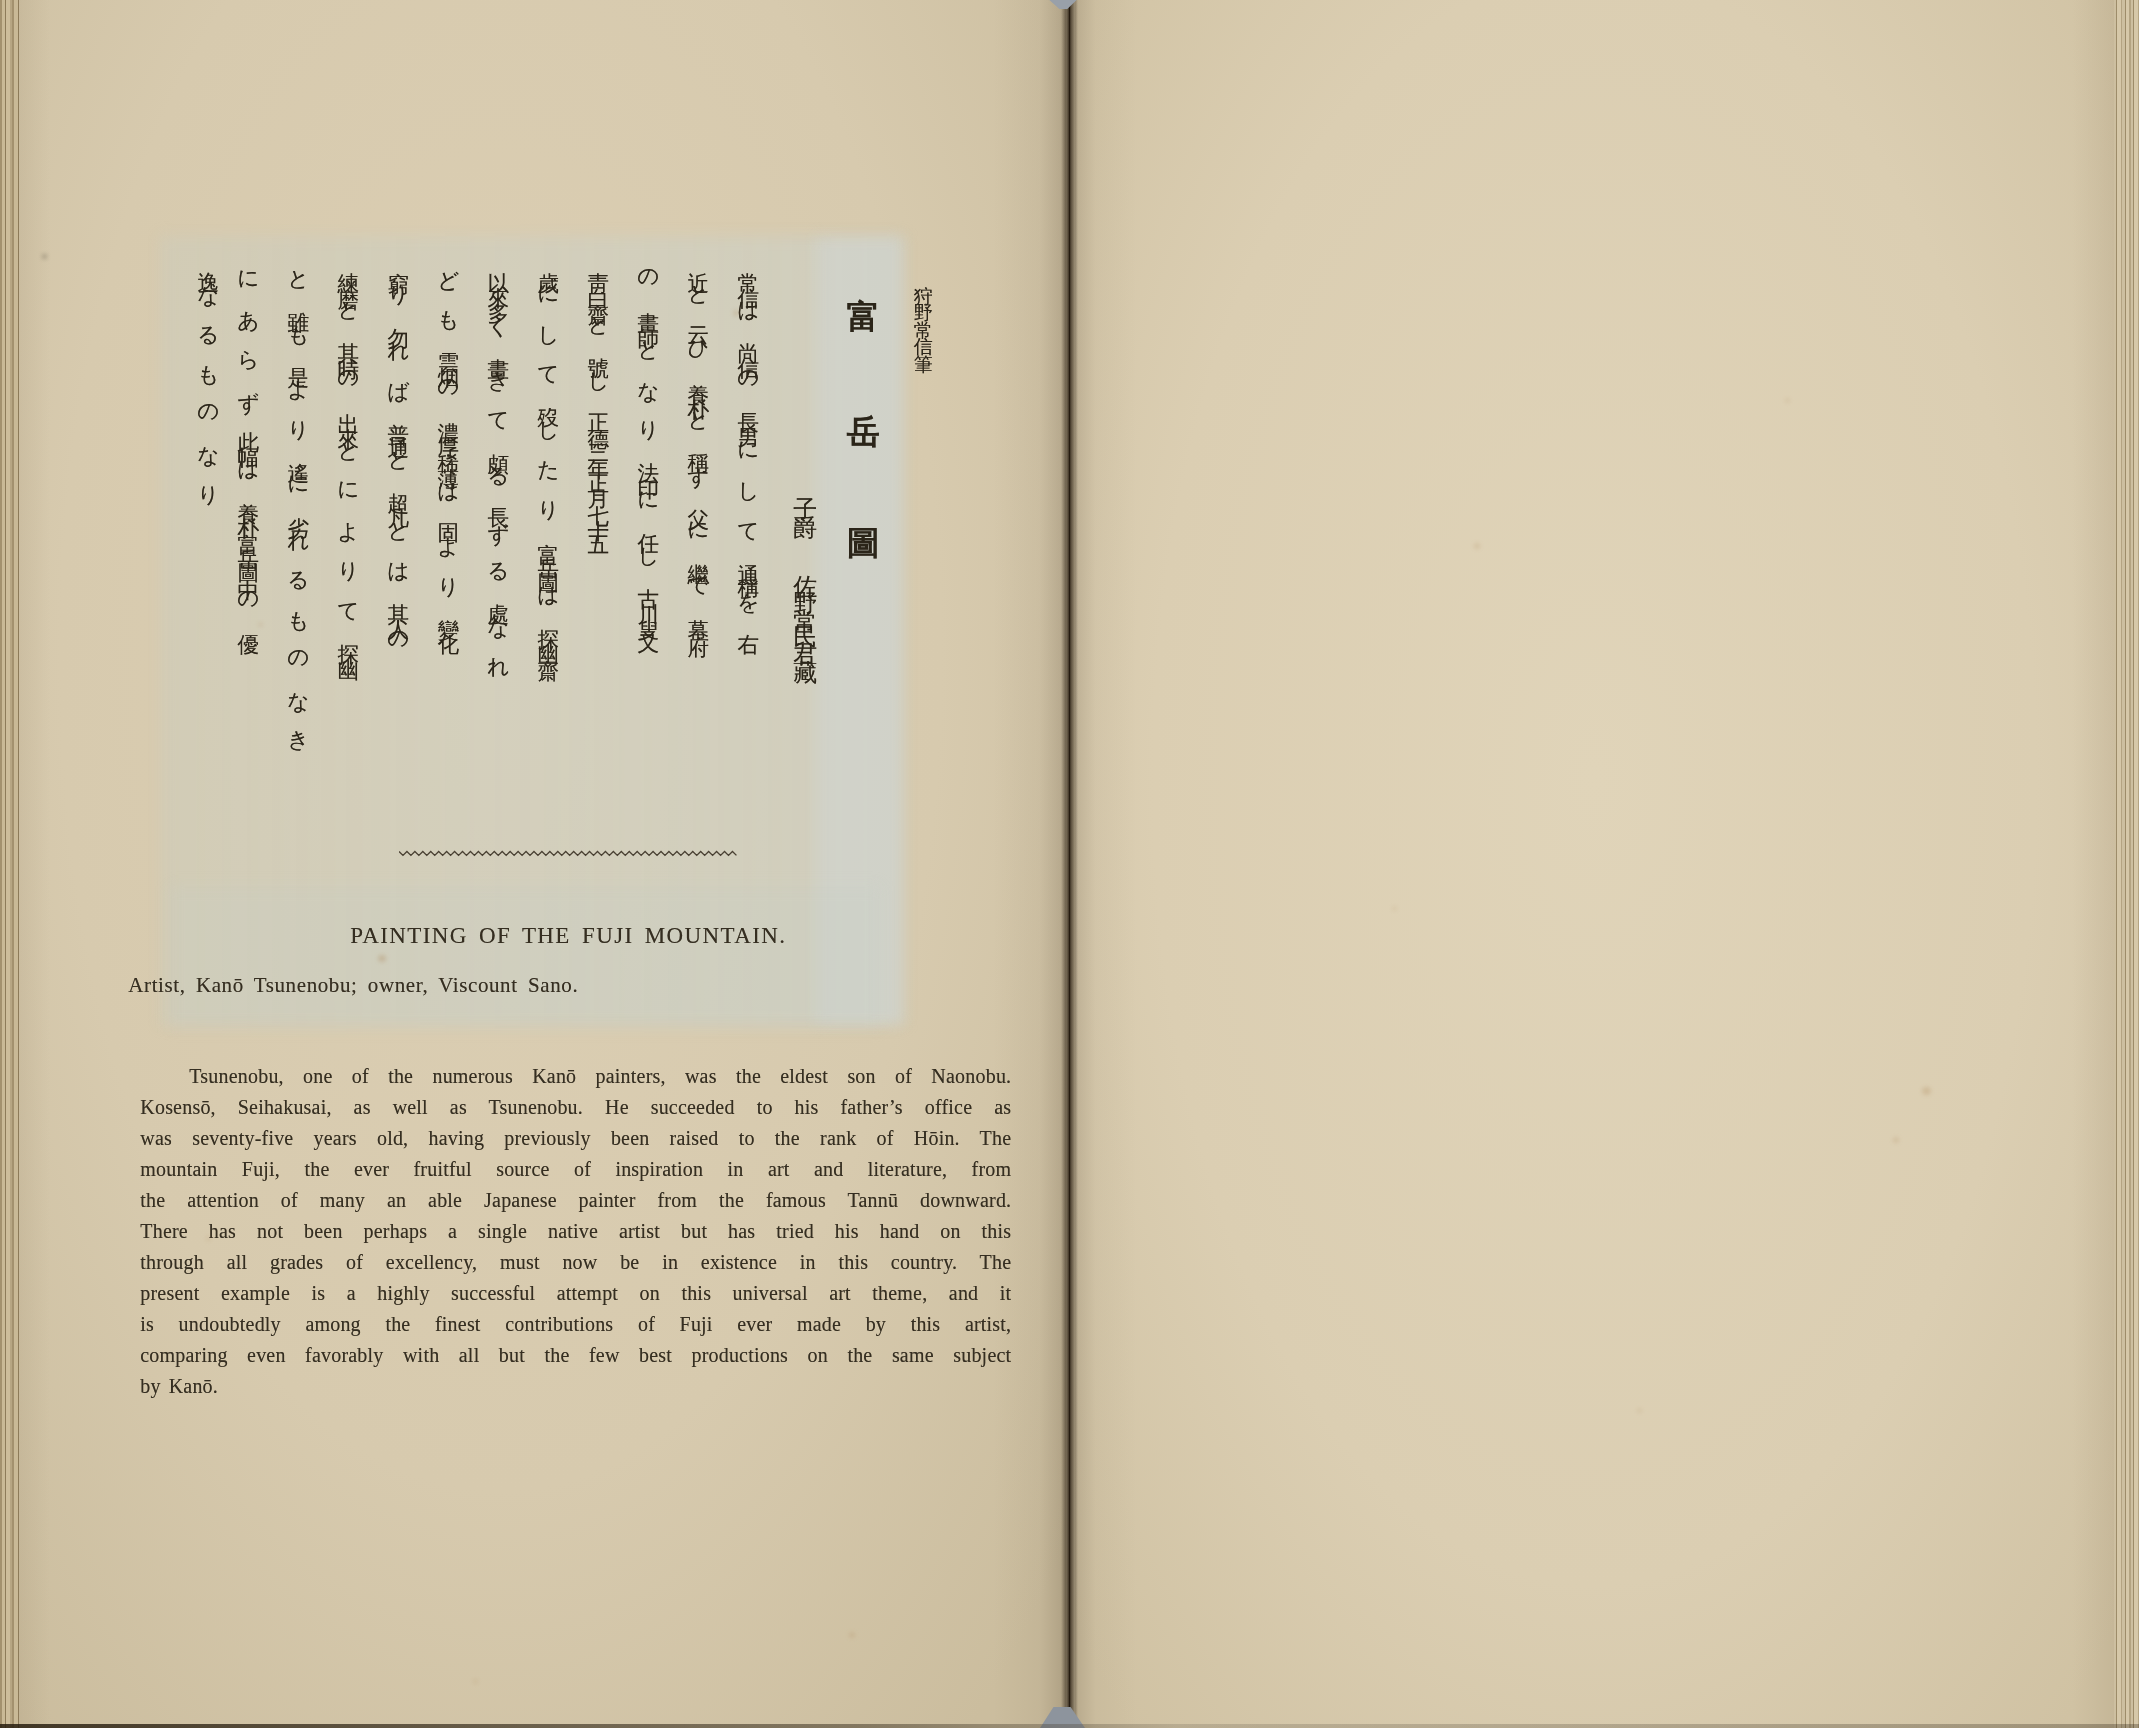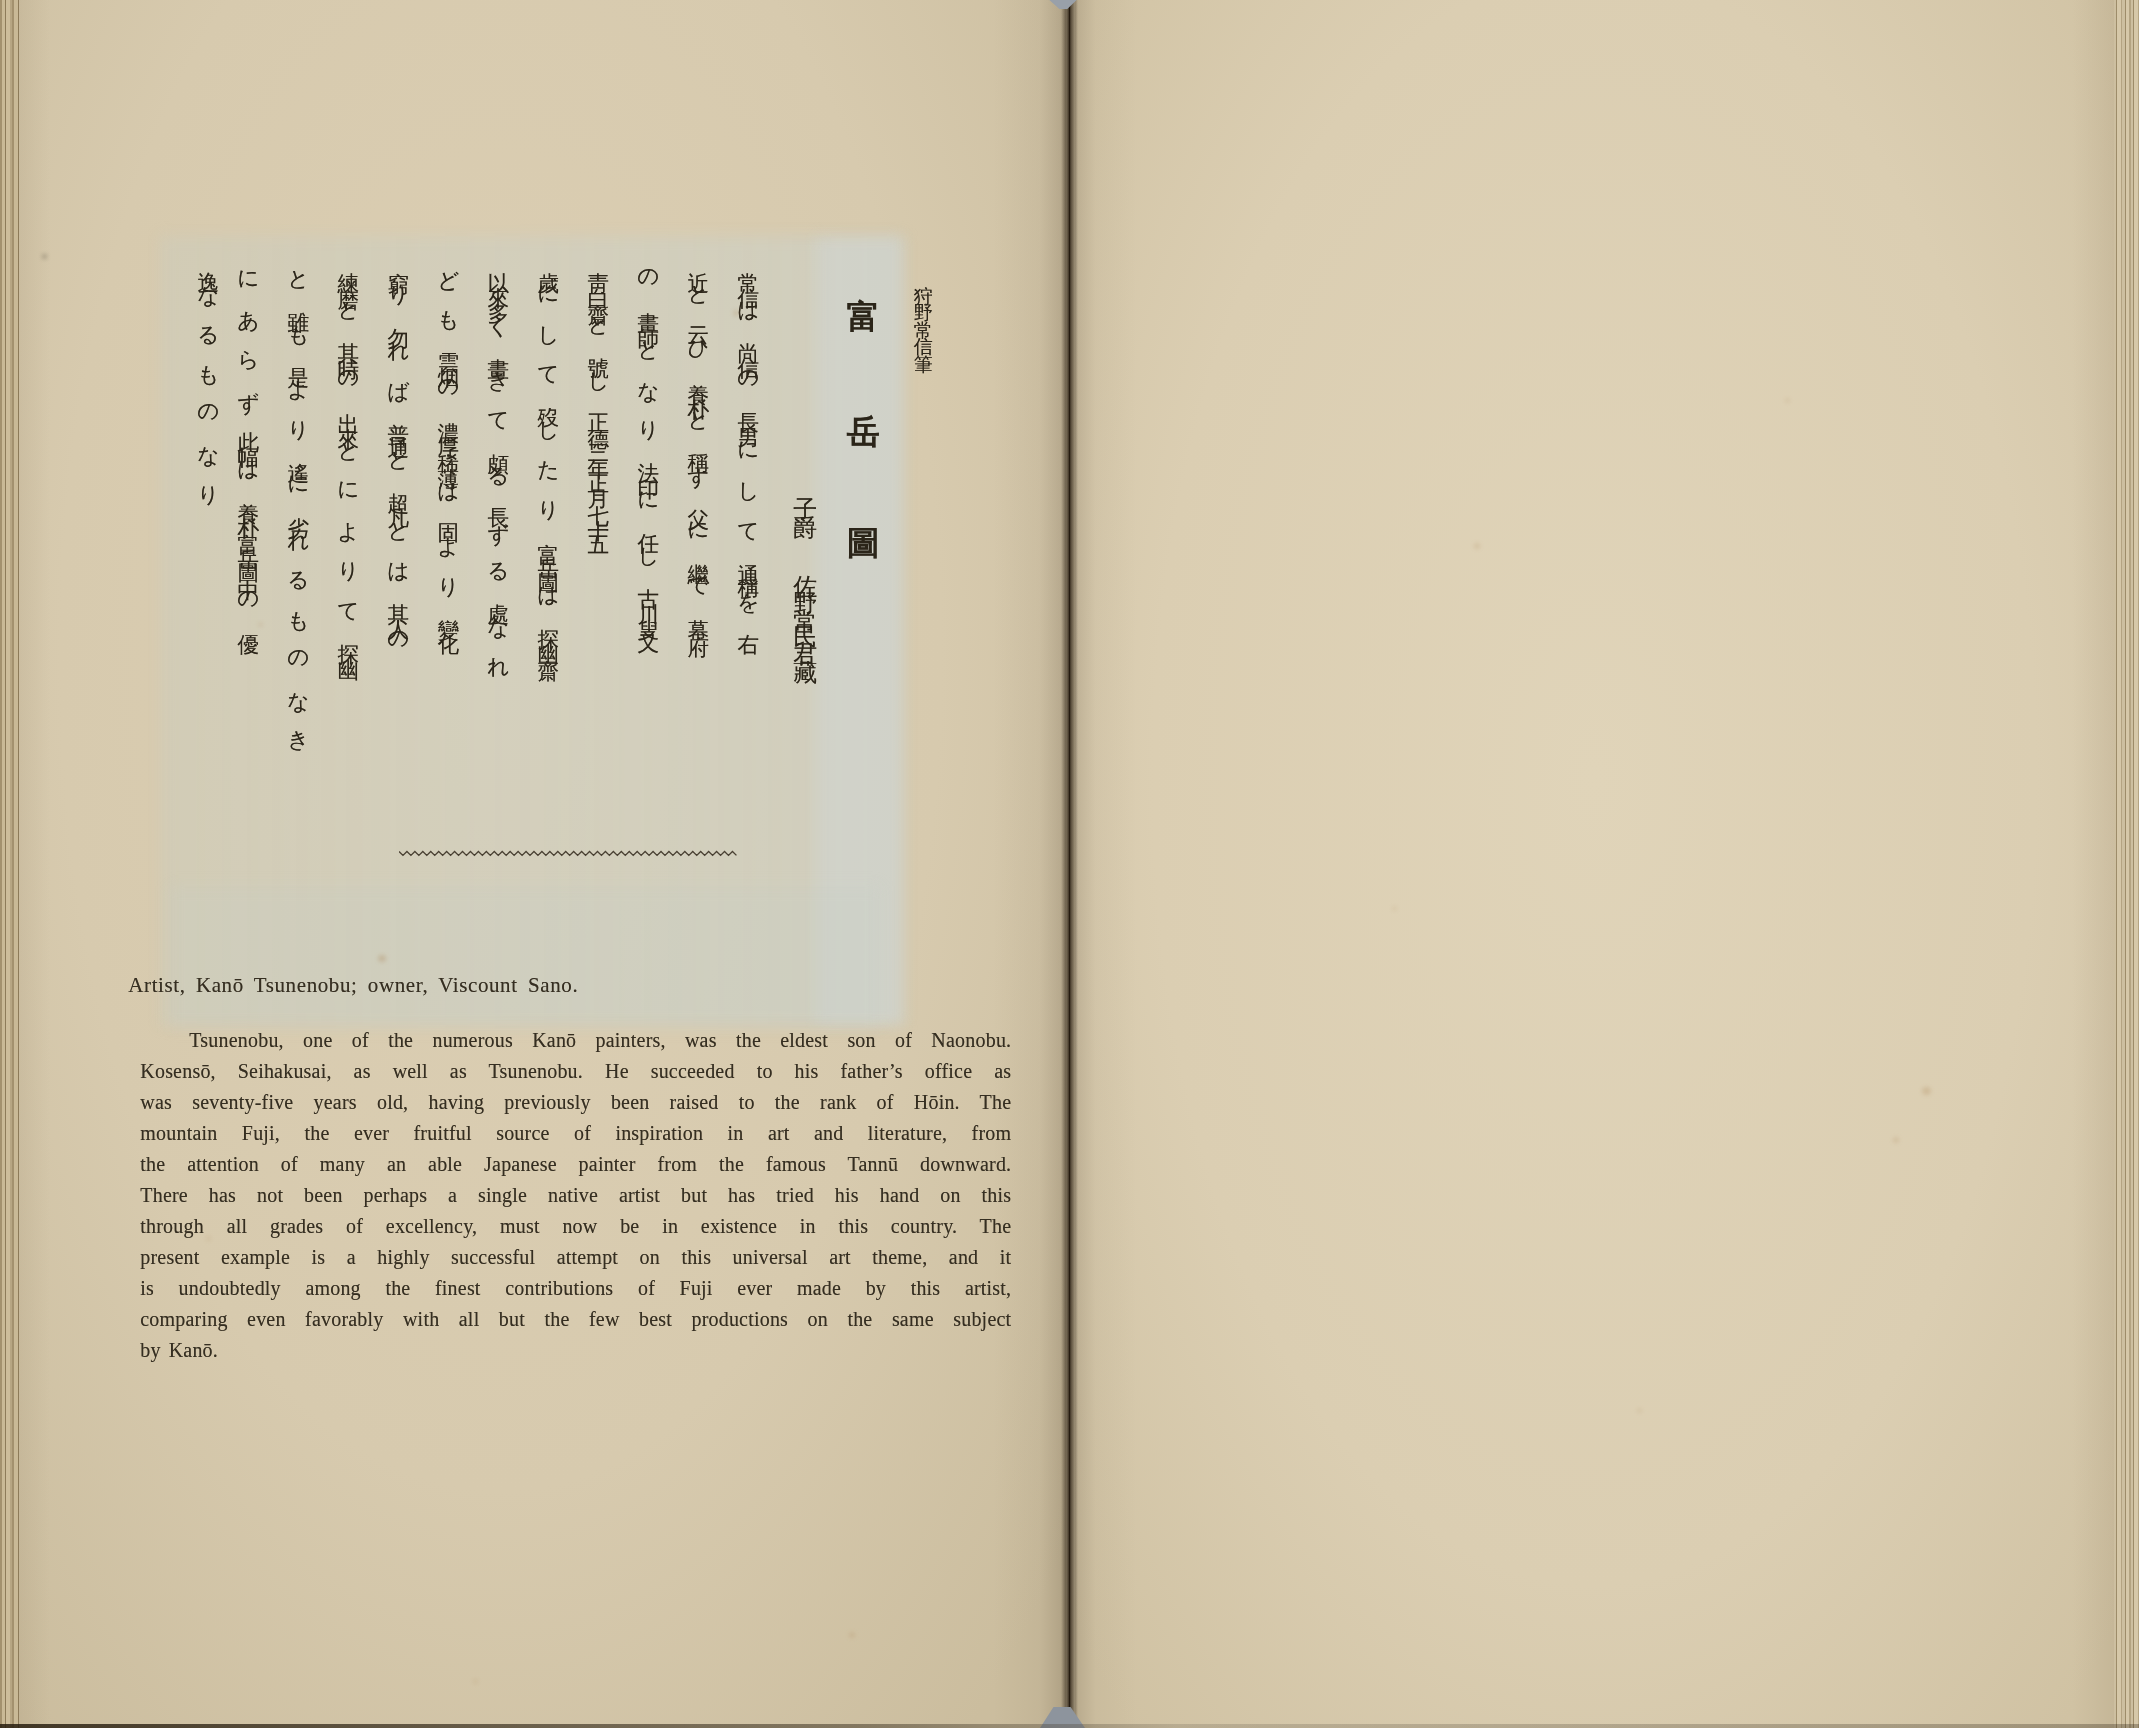--- a/index.html
+++ b/index.html
@@ -82,21 +82,21 @@
   }
   #en-byline {
     position:absolute; left:109px; top:973px; width:880px;
     font-size:21px; letter-spacing:0.6px; word-spacing:4.5px; text-align:left;
   }
   #en-paragraph {
     position:absolute; left:121px; top:1025px; width:871px;
     font-size:20px; line-height:31px; letter-spacing:0.2px; word-spacing:2.8px;
   }
   .pline { text-align:justify; text-align-last:justify; }
-  .pline.first { text-indent:49px; }
+  .pline.first { text-indent:49px;margin-top:36px; }
   .pline.last  { text-align-last:left; }
 
   .spot { position:absolute; border-radius:50%; background:#a87e4e; filter:blur(2.3px); }
 </style>
 </head>
 <body>
 
 <div id="book">
 
   <div id="edge-left"></div>
@@ -121,20 +121,21 @@
     <div class="vcol jp-body" style="left:367px;">窮り勿れば普通と超凡とは其人の</div>
     <div class="vcol jp-body" style="left:317px;">練磨と其時の出來とによりて探幽</div>
     <div class="vcol jp-body" style="left:267px;">と雖も是より遙に劣れるものなき</div>
     <div class="vcol jp-body" style="left:217px;">にあらず此幅は養朴富岳圖中の優</div>
     <div class="vcol jp-body" style="left:177px;">逸なるものなり</div>
 
     <svg id="divider" viewBox="0 0 596 12" preserveAspectRatio="none">
       <polyline id="zz" fill="none" stroke="#4a4133" stroke-width="2.4" points="0,2.5 7,9.5 14,2.5 21,9.5 28,2.5 35,9.5 42,2.5 49,9.5 56,2.5 63,9.5 70,2.5 77,9.5 84,2.5 91,9.5 98,2.5 105,9.5 112,2.5 119,9.5 126,2.5 133,9.5 140,2.5 147,9.5 154,2.5 161,9.5 168,2.5 175,9.5 182,2.5 189,9.5 196,2.5 203,9.5 210,2.5 217,9.5 224,2.5 231,9.5 238,2.5 245,9.5 252,2.5 259,9.5 266,2.5 273,9.5 280,2.5 287,9.5 294,2.5 301,9.5 308,2.5 315,9.5 322,2.5 329,9.5 336,2.5 343,9.5 350,2.5 357,9.5 364,2.5 371,9.5 378,2.5 385,9.5 392,2.5 399,9.5 406,2.5 413,9.5 420,2.5 427,9.5 434,2.5 441,9.5 448,2.5 455,9.5 462,2.5 469,9.5 476,2.5 483,9.5 490,2.5 497,9.5 504,2.5 511,9.5 518,2.5 525,9.5 532,2.5 539,9.5 546,2.5 553,9.5 560,2.5 567,9.5 574,2.5 581,9.5 588,2.5 595,9.5"></polyline>
     </svg>
 
+    <div id="en-heading" class="etext">PAINTING OF THE FUJI MOUNTAIN.</div>
     <div id="en-byline" class="etext">Artist, Kanō Tsunenobu; owner, Viscount Sano.</div>
 
     <div id="en-paragraph" class="etext">
       <div class="pline first">Tsunenobu, one of the numerous Kanō painters, was the eldest son of Naonobu.</div>
       <div class="pline">Kosensō, Seihakusai, as well as Tsunenobu.  He succeeded to his father’s office as</div>
       <div class="pline">was seventy-five years old, having previously been raised to the rank of Hōin.  The</div>
       <div class="pline">mountain Fuji, the ever fruitful source of inspiration in art and literature, from</div>
       <div class="pline">the attention of many an able Japanese painter from the famous Tannū downward.</div>
       <div class="pline">There has not been perhaps a single native artist but has tried his hand on this</div>
       <div class="pline">through all grades of excellency, must now be in existence in this country.  The</div>

